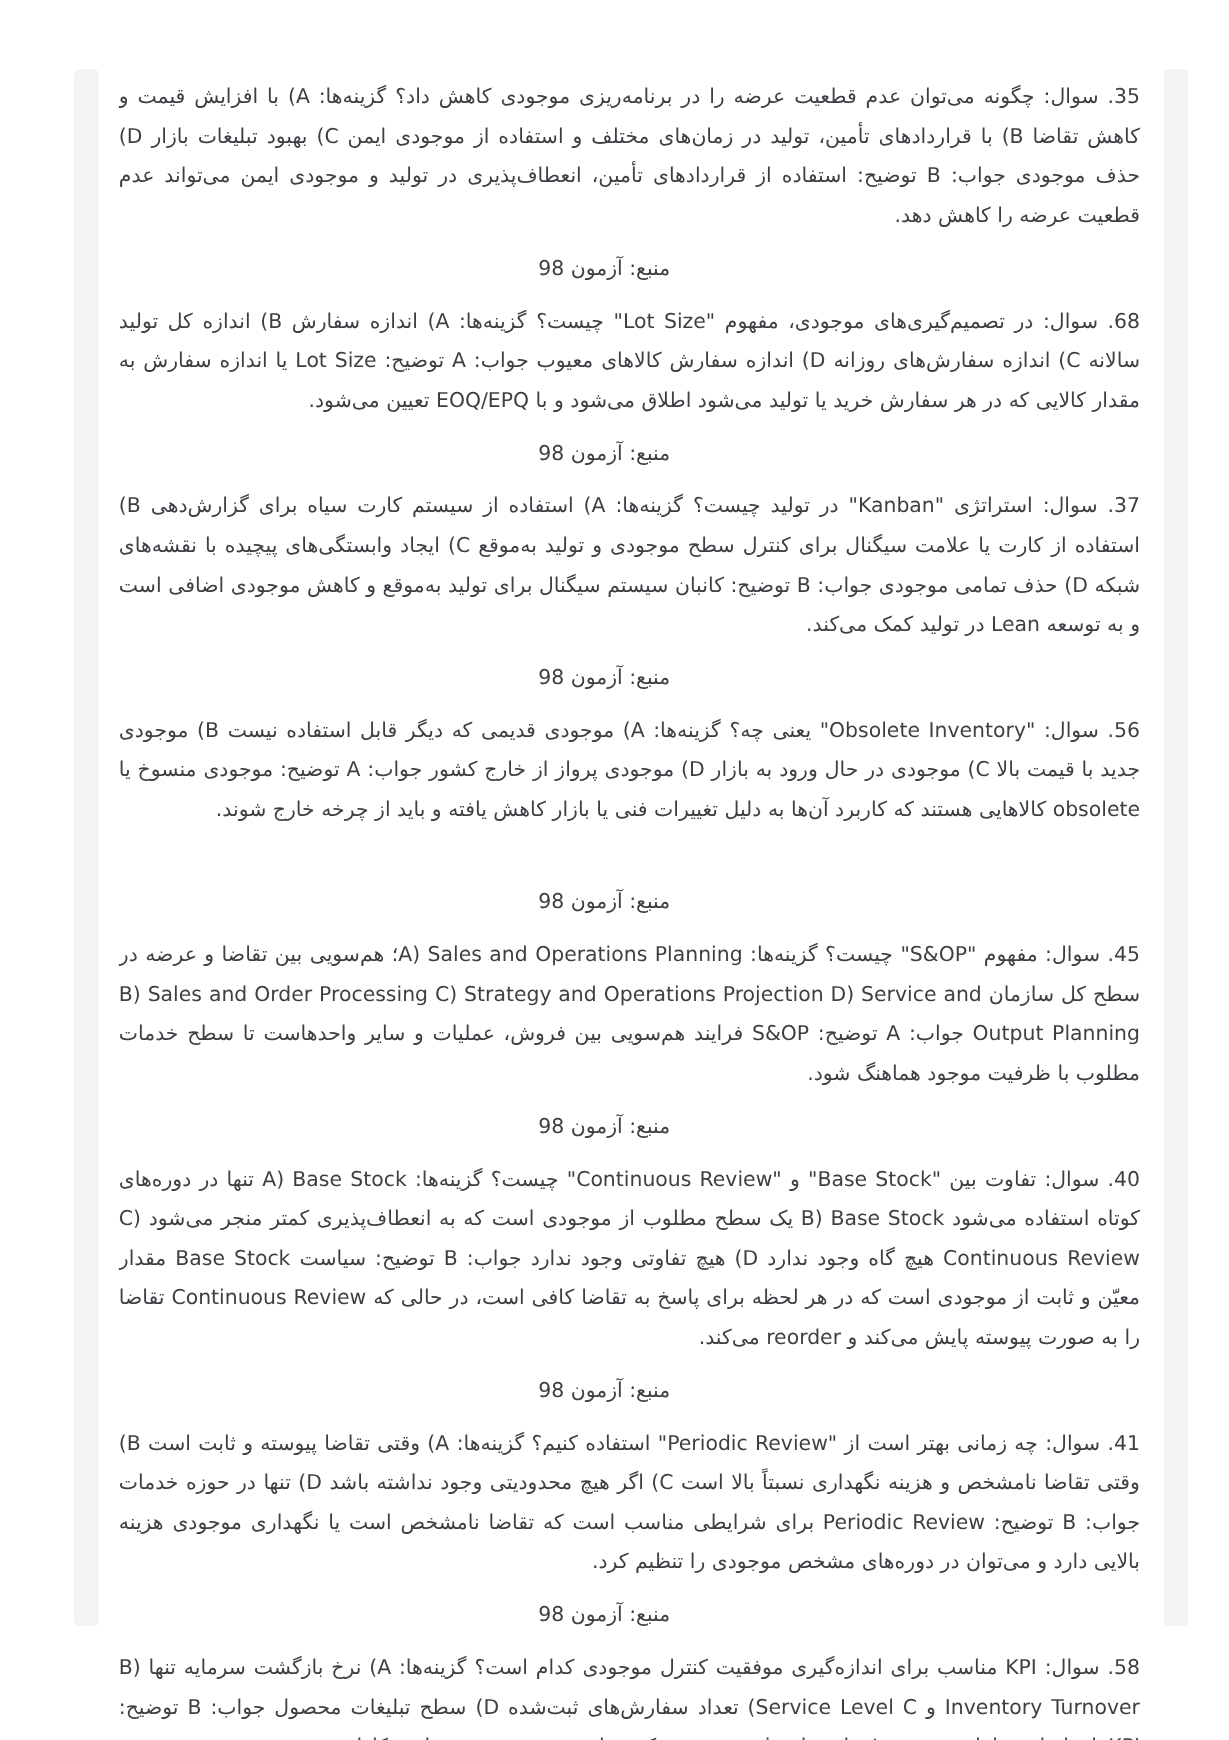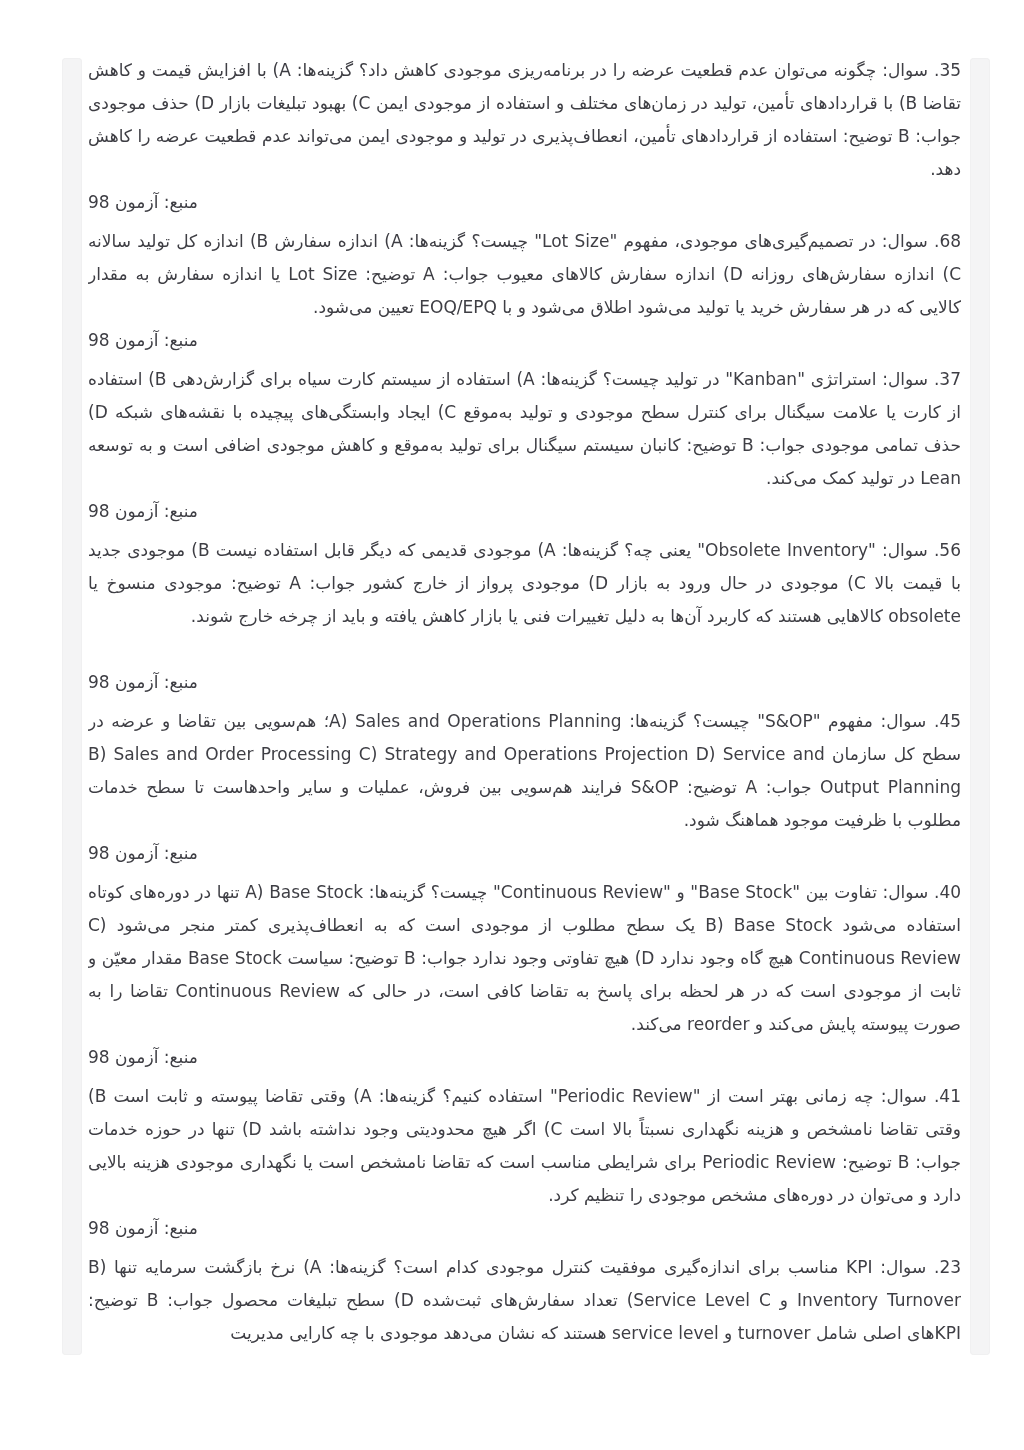--- a/index.html
+++ b/index.html
@@ -24,27 +24,27 @@
     position: absolute;
     top: 54px; left: 88px; width: 873px;
     direction: rtl;
     unicode-bidi: embed;
     text-align: justify;
     font-size: 17px;
     line-height: 33px;
     color: #3e3e44;
   }
   .qa-item { margin: 0 0 6px 0; }
-  .qa-para { margin: 0; overflow: hidden; }
+  .qa-para { margin: 11px; overflow: hidden; }
   .h3 { height: 99px; }
   .h4 { height: 132px; }
   .h5 { height: 165px; }
   .qa-source {
     margin: 0;
-    text-align: left;
+    text-align: center;
     padding-right: 42px;
   }
   .qa-source:empty { display: none; }
 </style>
 </head>
 <body>
 
 <div class="page-edge left"></div>
 <div class="page-edge right"></div>
 
@@ -79,17 +79,17 @@
     <p class="qa-para h5"><span>40.</span> <span>سوال: تفاوت بین "Base Stock" و "Continuous Review" چیست؟ گزینه‌ها: A) Base Stock تنها در دوره‌های کوتاه استفاده می‌شود B) Base Stock یک سطح مطلوب از موجودی است که به انعطاف‌پذیری کمتر منجر می‌شود C) Continuous Review هیچ گاه وجود ندارد D) هیچ تفاوتی وجود ندارد جواب: B توضیح: سیاست Base Stock مقدار معیّن و ثابت از موجودی است که در هر لحظه برای پاسخ به تقاضا کافی است، در حالی که Continuous Review تقاضا را به صورت پیوسته پایش می‌کند و reorder می‌کند.</span></p>
     <p class="qa-source">منبع: آزمون 98</p>
   </div>
 
   <div class="qa-item">
     <p class="qa-para h4"><span>41.</span> <span>سوال: چه زمانی بهتر است از "Periodic Review" استفاده کنیم؟ گزینه‌ها: A) وقتی تقاضا پیوسته و ثابت است B) وقتی تقاضا نامشخص و هزینه نگهداری نسبتاً بالا است C) اگر هیچ محدودیتی وجود نداشته باشد D) تنها در حوزه خدمات جواب: B توضیح: Periodic Review برای شرایطی مناسب است که تقاضا نامشخص است یا نگهداری موجودی هزینه بالایی دارد و می‌توان در دوره‌های مشخص موجودی را تنظیم کرد.</span></p>
     <p class="qa-source">منبع: آزمون 98</p>
   </div>
 
   <div class="qa-item">
-    <p class="qa-para h3"><span>23.</span> <span>سوال: KPI مناسب برای اندازه‌گیری موفقیت کنترل موجودی کدام است؟ گزینه‌ها: A) نرخ بازگشت سرمایه تنها B) Inventory Turnover و Service Level C) تعداد سفارش‌های ثبت‌شده D) سطح تبلیغات محصول جواب: B توضیح: KPI‌های اصلی شامل turnover و service level هستند که نشان می‌دهد موجودی با چه کارایی مدیریت</span></p>
+    <p class="qa-para h3"><span>58.</span> <span>سوال: KPI مناسب برای اندازه‌گیری موفقیت کنترل موجودی کدام است؟ گزینه‌ها: A) نرخ بازگشت سرمایه تنها B) Inventory Turnover و Service Level C) تعداد سفارش‌های ثبت‌شده D) سطح تبلیغات محصول جواب: B توضیح: KPI‌های اصلی شامل turnover و service level هستند که نشان می‌دهد موجودی با چه کارایی مدیریت</span></p>
 
   </div>
 
 </div>
 
 </body></html>

